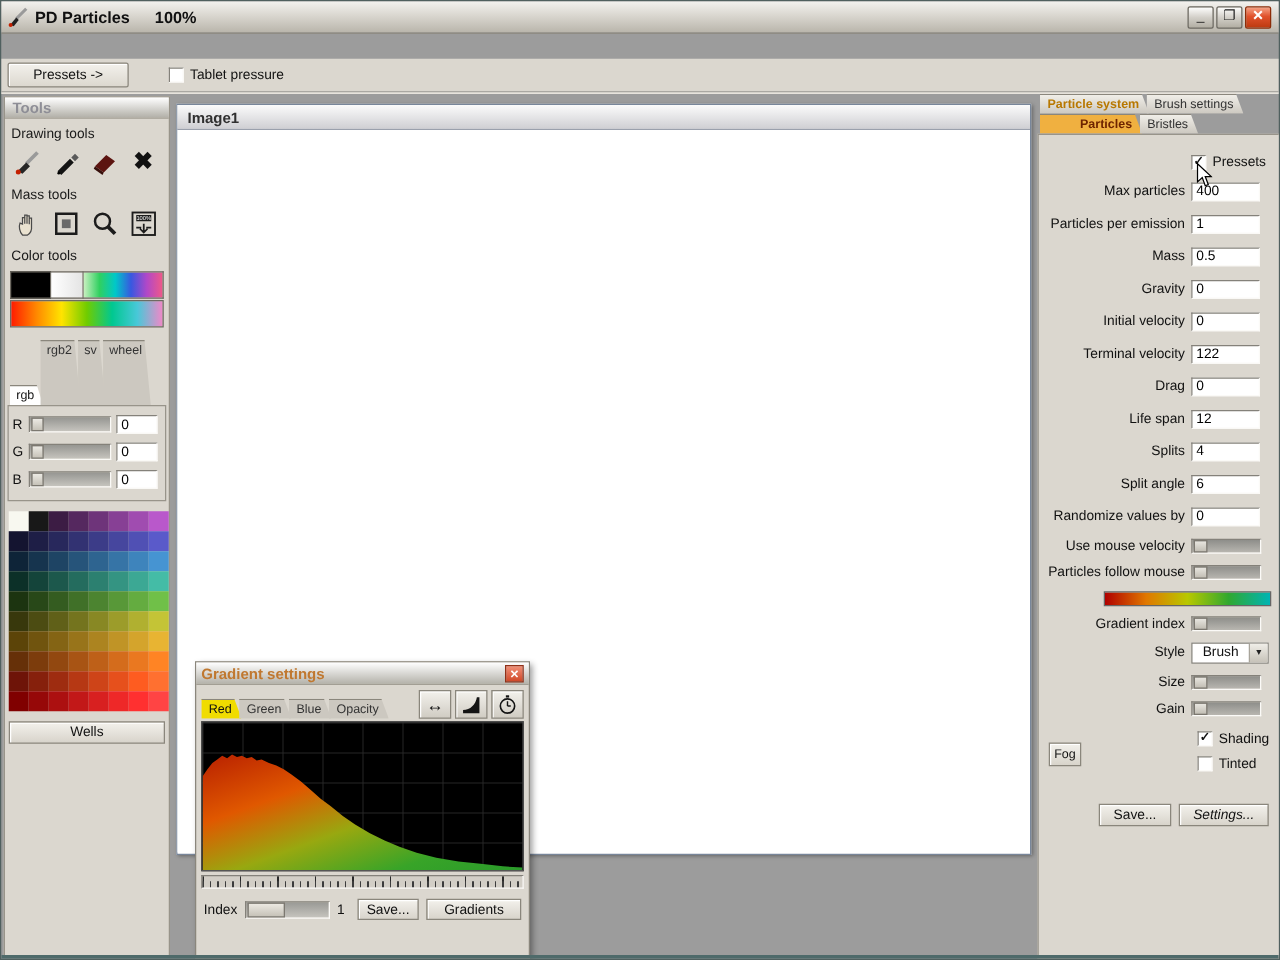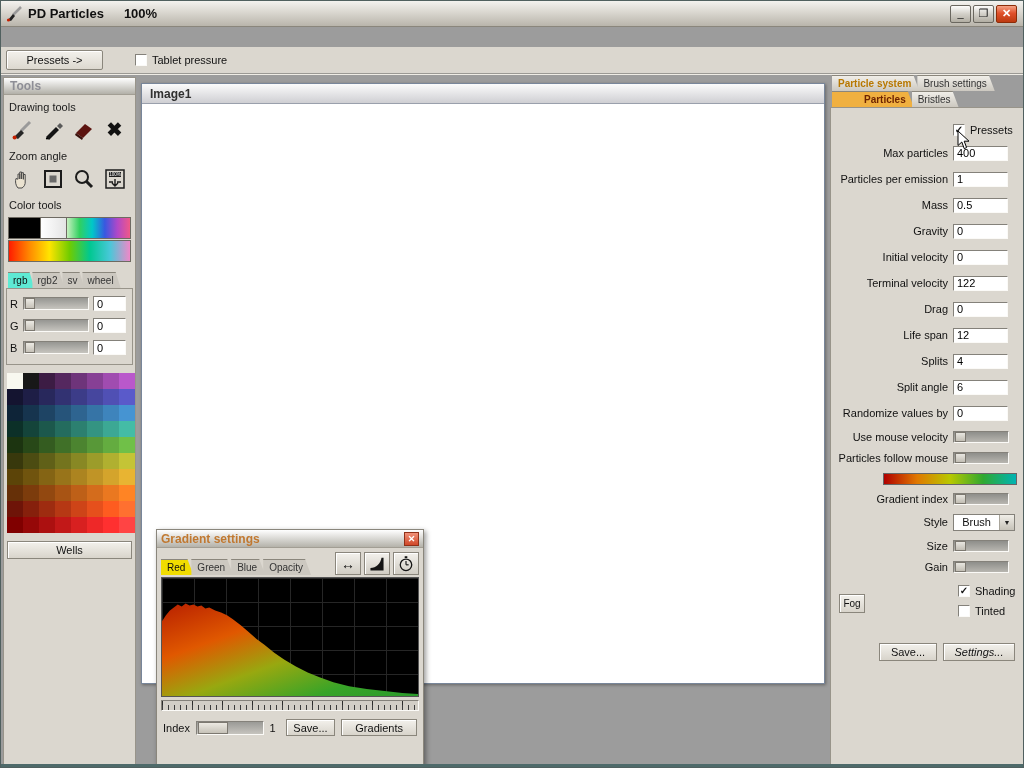--- a/index.html
+++ b/index.html
@@ -49,21 +49,21 @@
   .swatch-black { width:33px; height:22px; background:#000; border:1px solid #6e6a62; }
   .swatch-white { width:26px; height:22px; background:linear-gradient(90deg,#ffffff,#e4e4e4); border:1px solid #6e6a62; border-left:none; }
   .swatch-spectrum { width:64px; height:22px; border:1px solid #6e6a62; border-left:none;
     background:linear-gradient(90deg,#c8f0c0,#30d060,#00c8c8,#3858e0,#b048c8,#f05888); }
   .hue-strip { margin:1px 4px 0; height:22px; border:1px solid #6e6a62;
     background:linear-gradient(90deg,#ff1c00,#ff8800,#ffe400,#70cc00,#00c890,#48c8d8,#f088c8); }
   .color-tabs { display:flex; margin:10px 4px 0; }
   .ctab { font-size:10px; color:#333; padding:2px 7px 2px 5px; background:#ccc8c0;
     clip-path:polygon(0 0,calc(100% - 5px) 0,100% 100%,0 100%);
     border-top:1px solid #8a867c; margin-right:-2px; }
-  .ctab.active { background:#5eead4; color:#101010; }
+  .ctab.active { background:#ffffff; color:#101010;margin-top:36px; }
   .rgb-box { margin:0 2px; border:1px solid #98948a; padding:7px 3px 2px; }
   .rgb-row { display:flex; align-items:center; gap:4px; margin-bottom:7px; }
   .rgb-label { width:9px; font-size:11px; color:#111; }
   .rgb-track { width:66px; height:13px; position:relative;
     background:linear-gradient(180deg,#969692,#c6c4be); border:1px solid;
     border-color:#84817a #fbfaf7 #fbfaf7 #84817a; }
   .rgb-thumb { position:absolute; left:1px; top:0; width:10px; height:11px;
     background:linear-gradient(180deg,#eceae4,#c6c2b8); border:1px solid #7c7870; }
   .rgb-value { width:33px; height:15px; font-size:11px; font-family:"Liberation Sans",sans-serif;
     background:#fff; border:1px solid; border-color:#84817a #fbfaf7 #fbfaf7 #84817a; padding-left:3px; }
@@ -204,21 +204,21 @@
       <span class="tool-icon">
         <svg viewBox="0 0 24 24" width="24" height="24">
           <path d="M4 15 L13 6 L20 11 L11 20 Z" fill="#5c1410"></path>
           <path d="M4 15 L11 20 L10 22 L3 17 Z" fill="#38100c"></path>
         </svg>
       </span>
       <span class="tool-icon">
         <span class="x-glyph">✖</span>
       </span>
     </div>
-    <div class="section-label">Zoom angle</div>
+    <div class="section-label">Mass tools</div>
     <div class="icon-row">
       <span class="tool-icon">
         <svg viewBox="0 0 24 24" width="24" height="24">
           <path d="M8 21 C5.5 18.5 5 14 6 11.5 L8 12.2 L8 7 L9.8 7 L9.8 12 L9.8 5 L11.6 5 L11.6 12 L11.6 5.7 L13.4 5.7 L13.4 12.3 L13.4 7.5 L15.2 7.5 L15.2 14 C15.6 17.5 14 19.8 12 21 Z" fill="#eae2d0" stroke="#4a4a4a" stroke-width="1"></path>
         </svg>
       </span>
       <span class="tool-icon">
         <svg viewBox="0 0 24 24" width="24" height="24">
           <rect x="4" y="4" width="16" height="16" fill="none" stroke="#1c1c1c" stroke-width="2"></rect>
           <rect x="8.5" y="8.5" width="7" height="7" fill="#6a6a6a"></rect>

